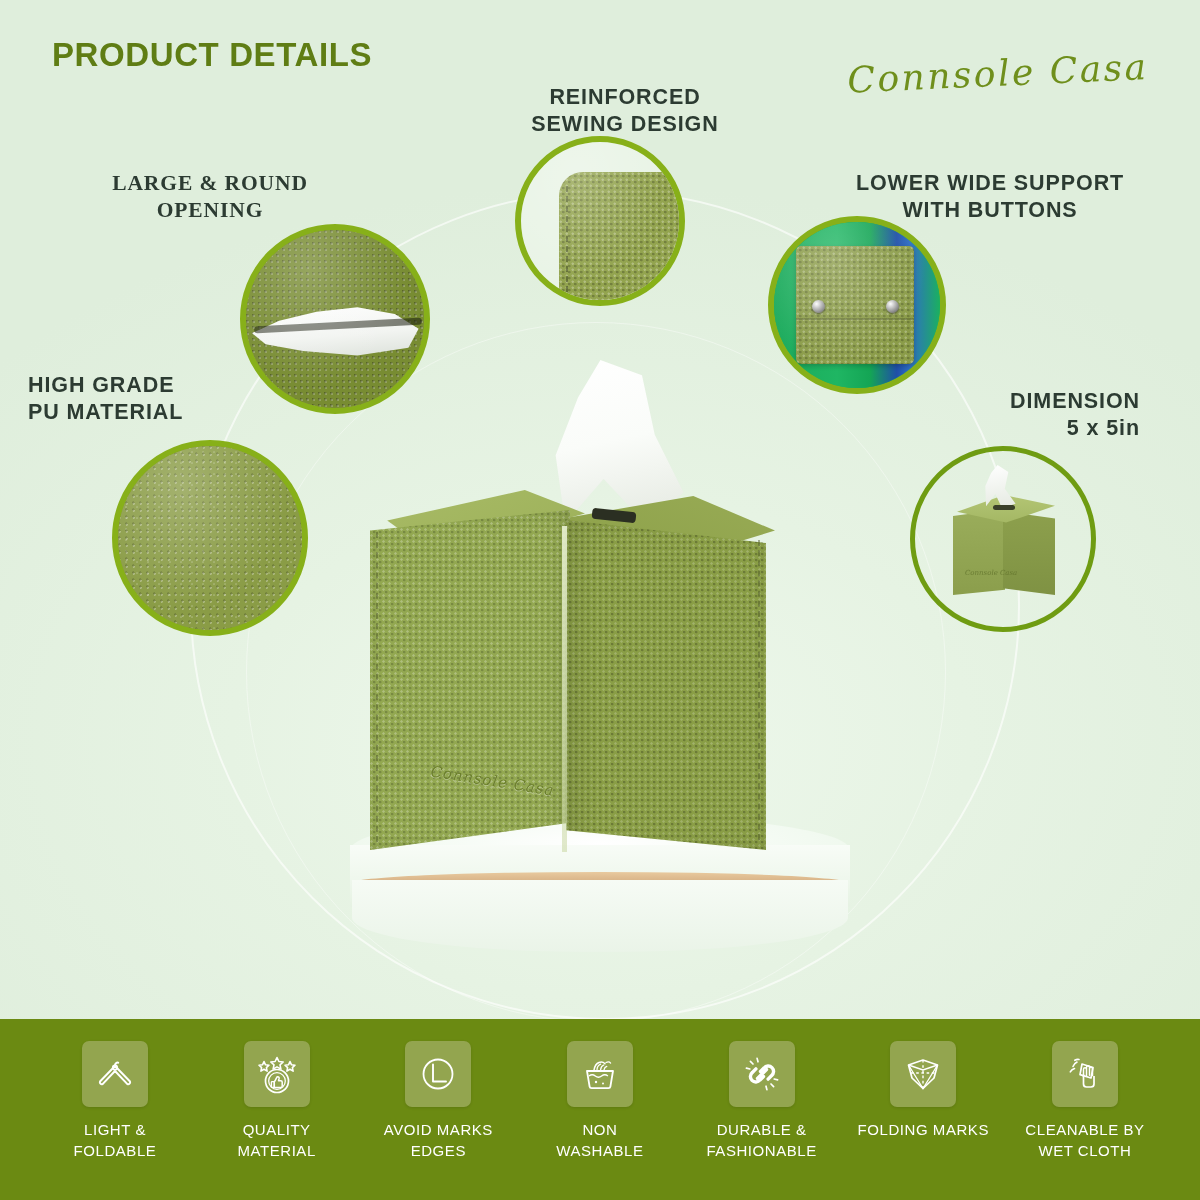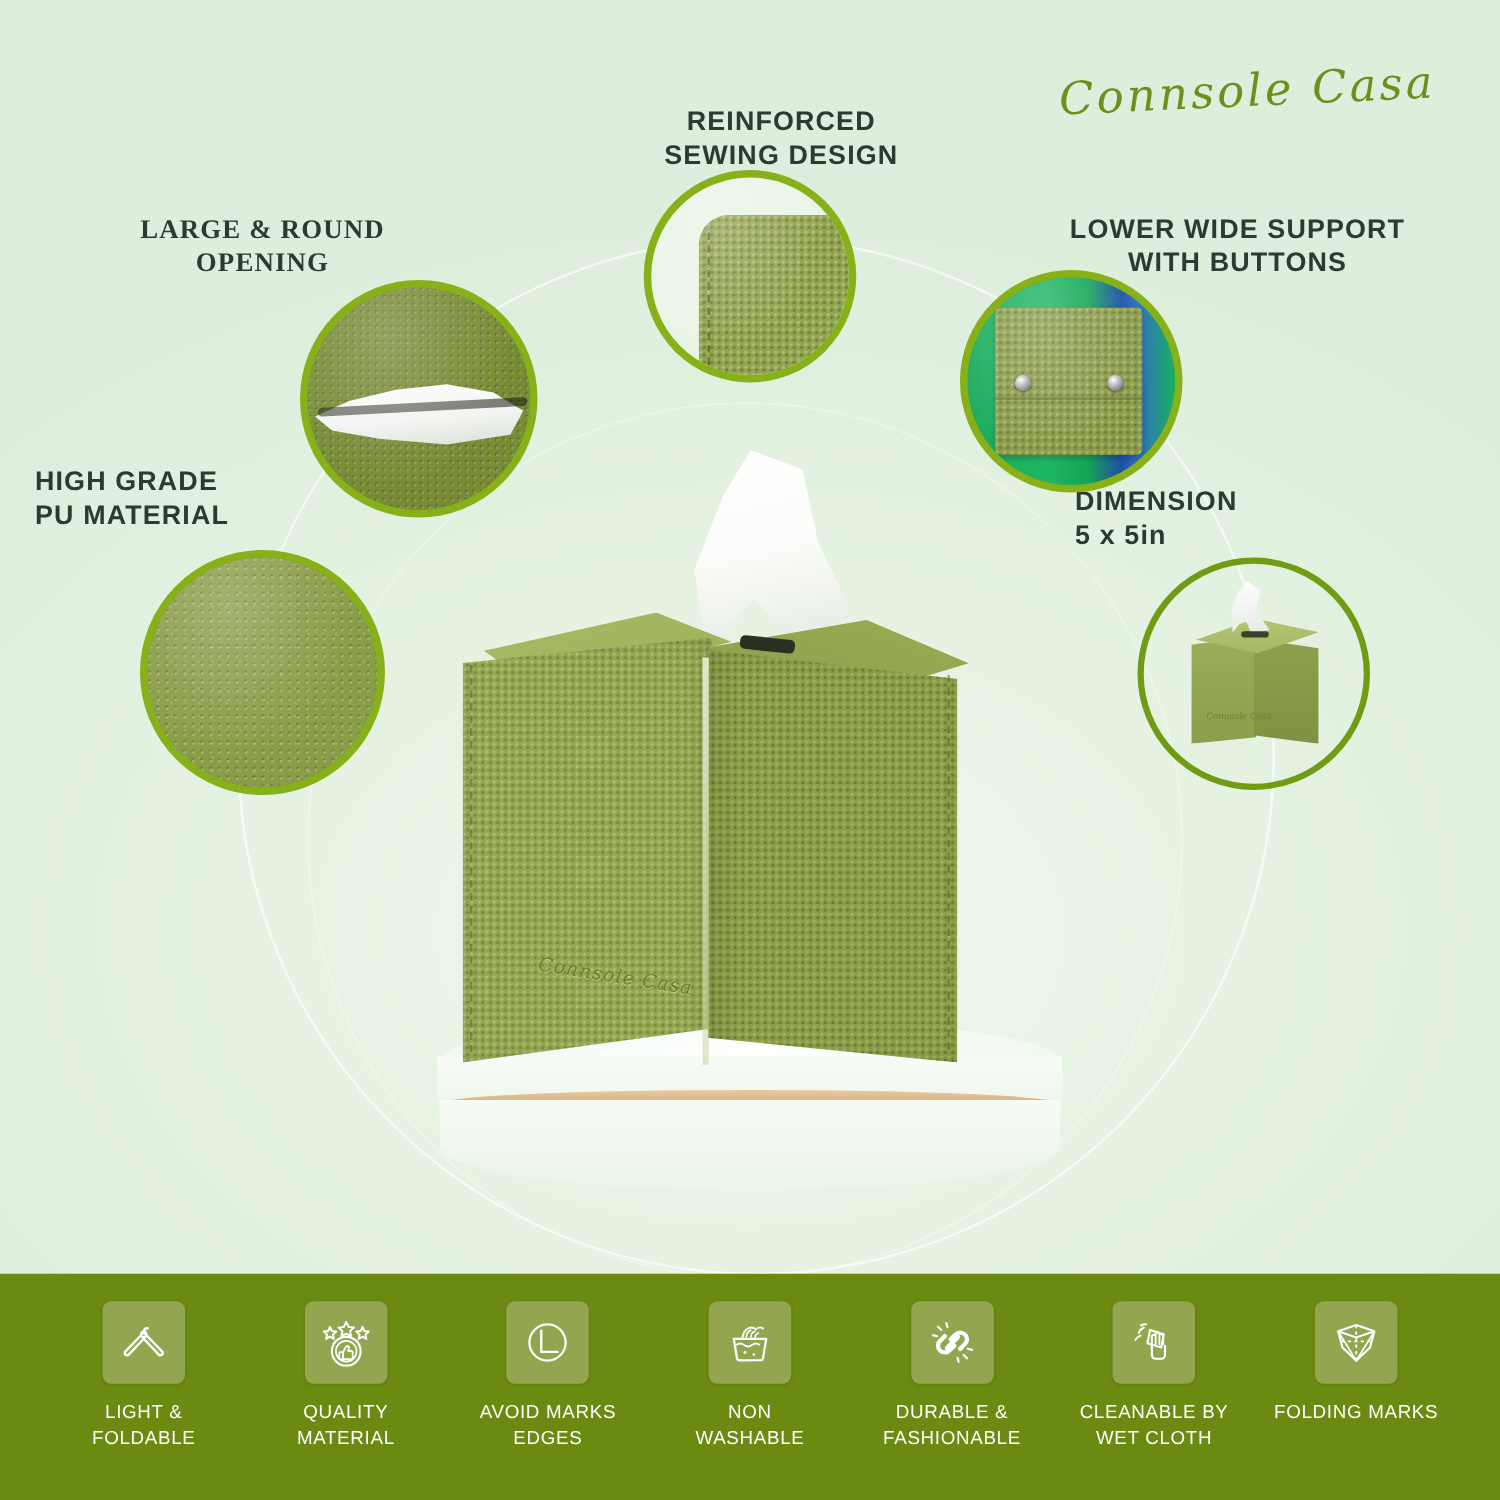--- a/index.html
+++ b/index.html
@@ -46,21 +46,21 @@
   .callout-label {
     position:absolute;
     color:#2c3b32;
     font-size:21.5px;
     font-weight:bold;
     letter-spacing:.9px;
     line-height:1.26;
     white-space:pre-line;
   }
   .lbl-center { text-align:center; }
-  .lbl-right  { text-align:left; }
+  .lbl-right  { text-align:right; }
 
   
   .bubble {
     position:absolute;
     border-radius:50%;
     border:6px solid #87b019;
     overflow:hidden;
     background:#8a9a45;
   }
   .bubble.thin { border-width:5px; background:transparent; }
@@ -246,20 +246,21 @@
   .feature-tile svg { display:block; }
 </style>
 </head>
 <body>
 
 <div id="stage">
 
   <div class="ring" id="ring-main"></div>
   <div class="ring" id="ring-soft"></div>
 
+  <div id="title">PRODUCT DETAILS</div>
   <div id="brand">Connsole Casa</div>
 
   <div class="callout-label lbl-center" style="left:80px; top:170px; width:260px;font-family:Liberation Serif, serif;">LARGE &amp; ROUND
 OPENING</div>
 
   <div class="callout-label lbl-center" style="left:820px; top:170px; width:340px;">LOWER WIDE SUPPORT
 WITH BUTTONS</div>
 
   <div class="callout-label lbl-center" style="left:480px; top:84px; width:290px;">REINFORCED
 SEWING DESIGN</div>
@@ -420,41 +421,41 @@
             </g>
           </svg>
         </div>
         <div class="feature-label">DURABLE &amp;
 FASHIONABLE</div>
       </div>
 
       <div class="feature">
         <div class="feature-tile">
           <svg width="44" height="44" viewBox="0 0 44 44">
+            <path d="M7.5 13 L22 8 L36.5 13 L33 26 L22 36.5 L11 26 Z" fill="none" stroke="#fff" stroke-width="1.7" stroke-linejoin="round"></path>
+            <path d="M7.5 13 L22 18 L36.5 13" fill="none" stroke="#fff" stroke-width="1.5"></path>
+            <path d="M7.5 13 L22 36.5 L36.5 13" fill="none" stroke="#fff" stroke-width="1.3"></path>
+            <path d="M22 8 V36.5" fill="none" stroke="#fff" stroke-width="1.4" stroke-dasharray="2.6 2.6"></path>
+            <path d="M10 21 H34" fill="none" stroke="#fff" stroke-width="1.4" stroke-dasharray="2.6 2.6"></path>
+          </svg>
+        </div>
+        <div class="feature-label">FOLDING MARKS</div>
+      </div>
+
+      <div class="feature">
+        <div class="feature-tile">
+          <svg width="44" height="44" viewBox="0 0 44 44">
             <path d="M19 12 l11 3.5 -2 10.5 -11-3.4Z" fill="none" stroke="#fff" stroke-width="1.7" stroke-linejoin="round"></path>
             <path d="M20.5 22.5 v9.5 a3 3 0 0 0 3 3 h4.5 a3 3 0 0 0 3-3 v-8" fill="none" stroke="#fff" stroke-width="1.7" stroke-linejoin="round"></path>
             <path d="M20.5 24.5 v-7.2 a1.5 1.5 0 0 1 3 0 v6.4
                      M23.5 23 v-7.8 a1.5 1.5 0 0 1 3 0 v7.6
                      M26.5 23.2 v-6.4 a1.5 1.5 0 0 1 3 0 v6.6" fill="none" stroke="#fff" stroke-width="1.5" stroke-linecap="round"></path>
             <path d="M14 10 q-3 1.5-4 4.5 M11.5 16.5 q-3 1-4.2 3.4 M16 7.5 q-2.2-.4-4.2.8" fill="none" stroke="#fff" stroke-width="1.6" stroke-linecap="round"></path>
           </svg>
         </div>
         <div class="feature-label">CLEANABLE BY
 WET CLOTH</div>
       </div>
 
-      <div class="feature">
-        <div class="feature-tile">
-          <svg width="44" height="44" viewBox="0 0 44 44">
-            <path d="M7.5 13 L22 8 L36.5 13 L33 26 L22 36.5 L11 26 Z" fill="none" stroke="#fff" stroke-width="1.7" stroke-linejoin="round"></path>
-            <path d="M7.5 13 L22 18 L36.5 13" fill="none" stroke="#fff" stroke-width="1.5"></path>
-            <path d="M7.5 13 L22 36.5 L36.5 13" fill="none" stroke="#fff" stroke-width="1.3"></path>
-            <path d="M22 8 V36.5" fill="none" stroke="#fff" stroke-width="1.4" stroke-dasharray="2.6 2.6"></path>
-            <path d="M10 21 H34" fill="none" stroke="#fff" stroke-width="1.4" stroke-dasharray="2.6 2.6"></path>
-          </svg>
-        </div>
-        <div class="feature-label">FOLDING MARKS</div>
-      </div>
-
     </div>
   </div>
 
 </div>
 
 </body></html>

